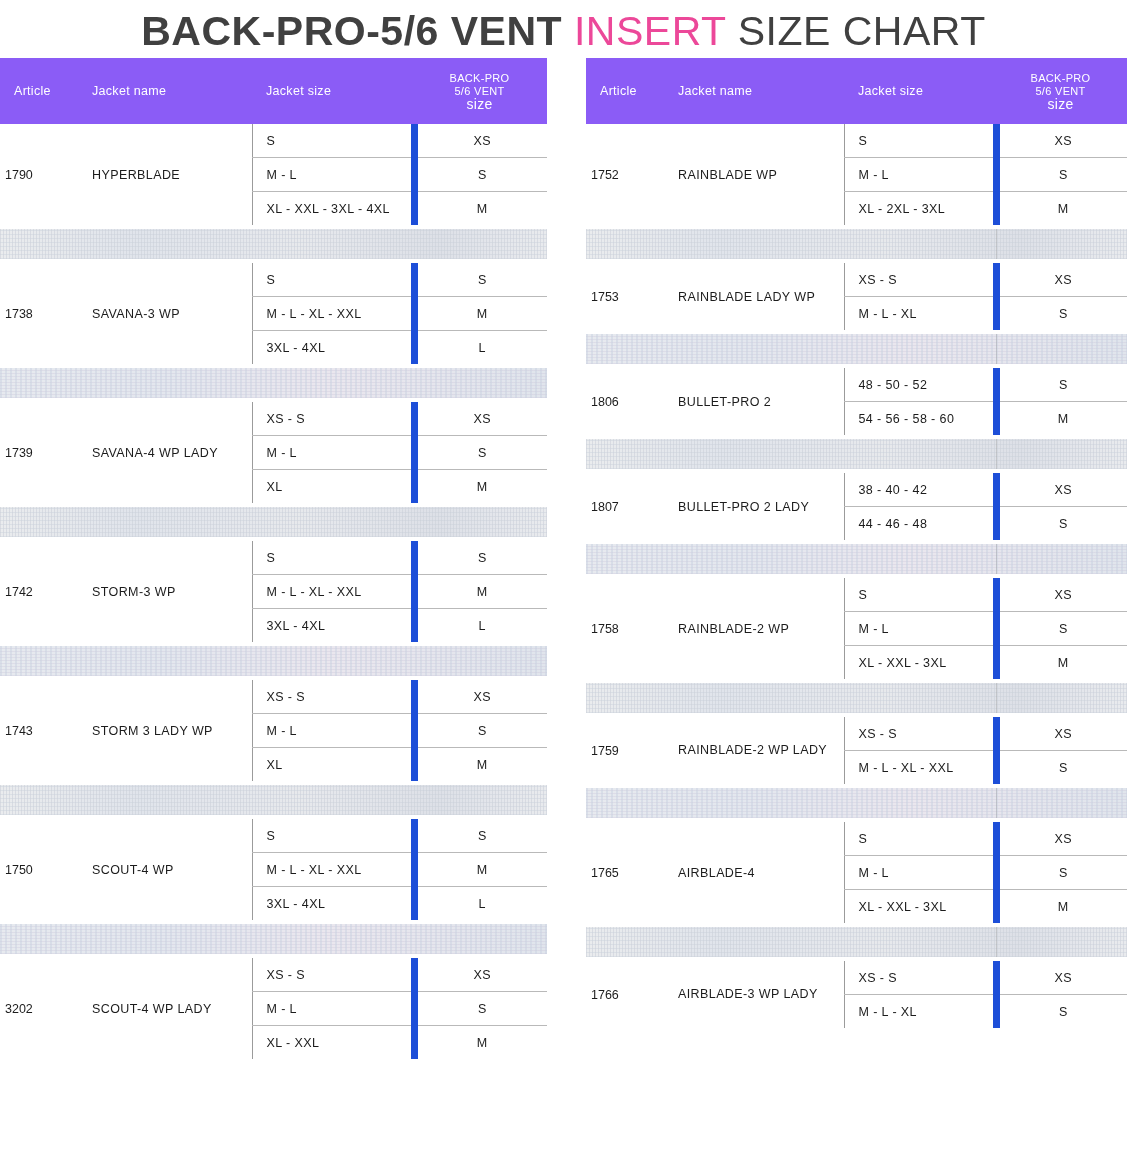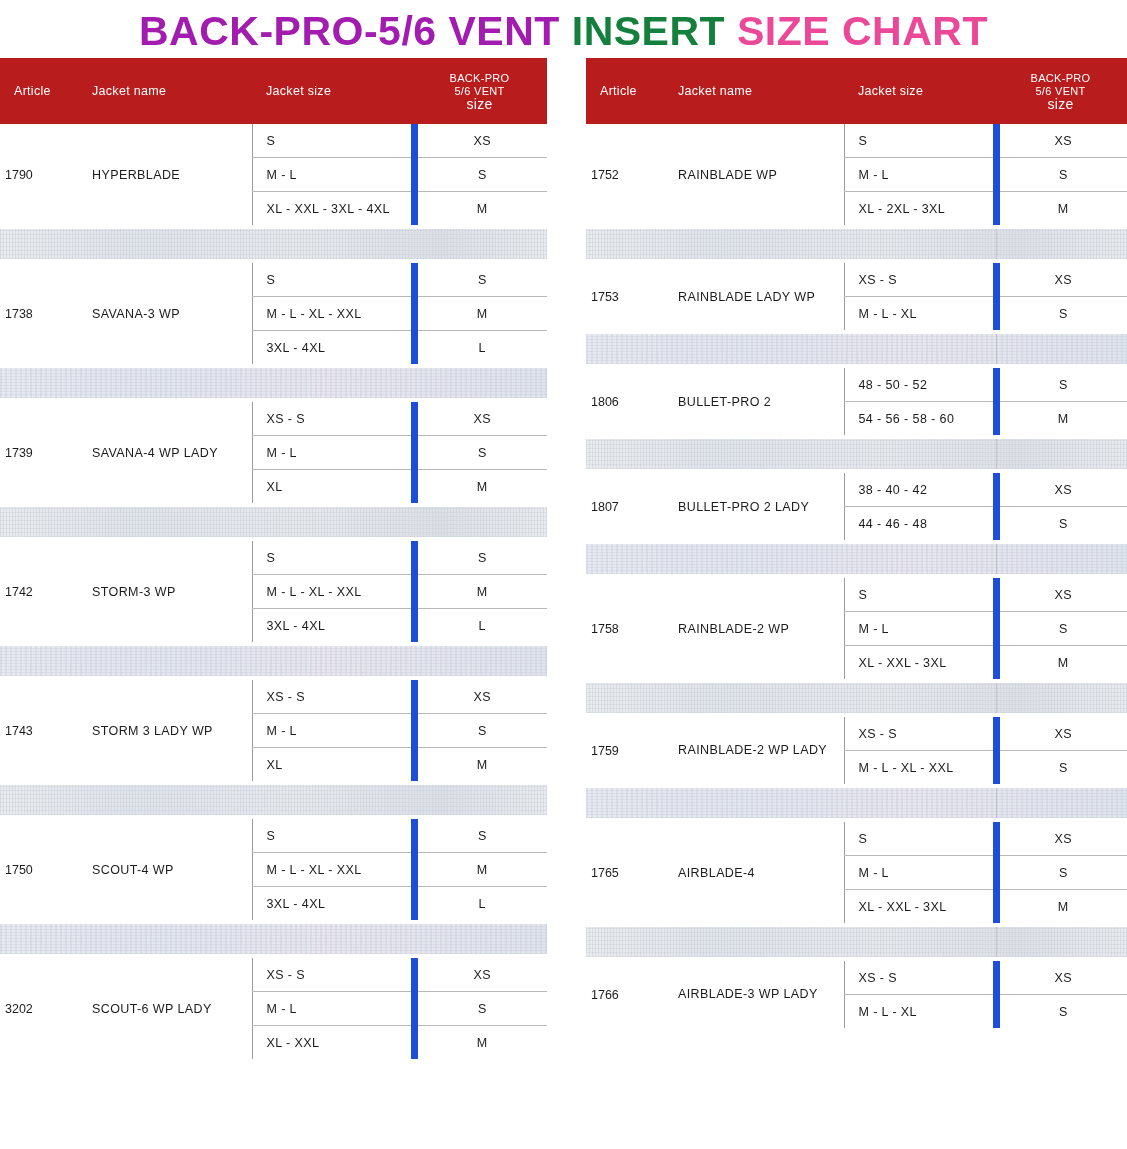--- a/index.html
+++ b/index.html
@@ -25,32 +25,32 @@
     padding-top: 4px;
     box-sizing: border-box;
   }
   .title {
     font-size: 41px;
     letter-spacing: 0.5px;
     white-space: nowrap;
     font-family: "Liberation Sans", sans-serif;
   }
   .title .t1 {
-    color: #a21caf;
+    color: #404040;
     font-weight: 700;
     margin-top: 16px;
   }
   .title .t2 {
-    color: #15803d;
-    font-weight: 700;
+    color: #ec4899;
+    font-weight: 400;
     margin-top: 16px;
   }
   .title .t3 {
-    color: #ec4899;
-    font-weight: 700;
+    color: #404040;
+    font-weight: 400;
   }
 
   
   .sheet {
     position: relative;
     width: 1127px;
   }
   .col-left {
     position: absolute;
     left: 0px;
@@ -65,21 +65,21 @@
   }
 
   table.sz {
     border-collapse: collapse;
     width: 100%;
     table-layout: fixed;
   }
 
   
   thead th {
-    background: #b91c1c;
+    background: #8b5cf6;
     color: #ffffff;
     font-weight: 400;
     font-size: 12.5px;
     text-align: left;
     padding: 8px 2px 8px 14px;
     vertical-align: middle;
     letter-spacing: 0.3px;
     border: none;
   }
   thead th.center {
@@ -333,21 +333,21 @@
           <td class="insert nb">L</td>
         </tr>
         <tr class="gap">
           <td colspan="4">
               <div class="band b2"></div>
             </td>
         </tr>
 
         <tr>
           <td class="art" rowspan="3">3202</td>
-          <td class="name" rowspan="3">SCOUT-6 WP LADY</td>
+          <td class="name" rowspan="3">SCOUT-4 WP LADY</td>
           <td class="jsize">XS - S</td>
           <td class="insert">XS</td>
         </tr>
         <tr>
           <td class="jsize">M - L</td>
           <td class="insert">S</td>
         </tr>
         <tr>
           <td class="jsize nb">XL - XXL</td>
           <td class="insert nb">M</td>

